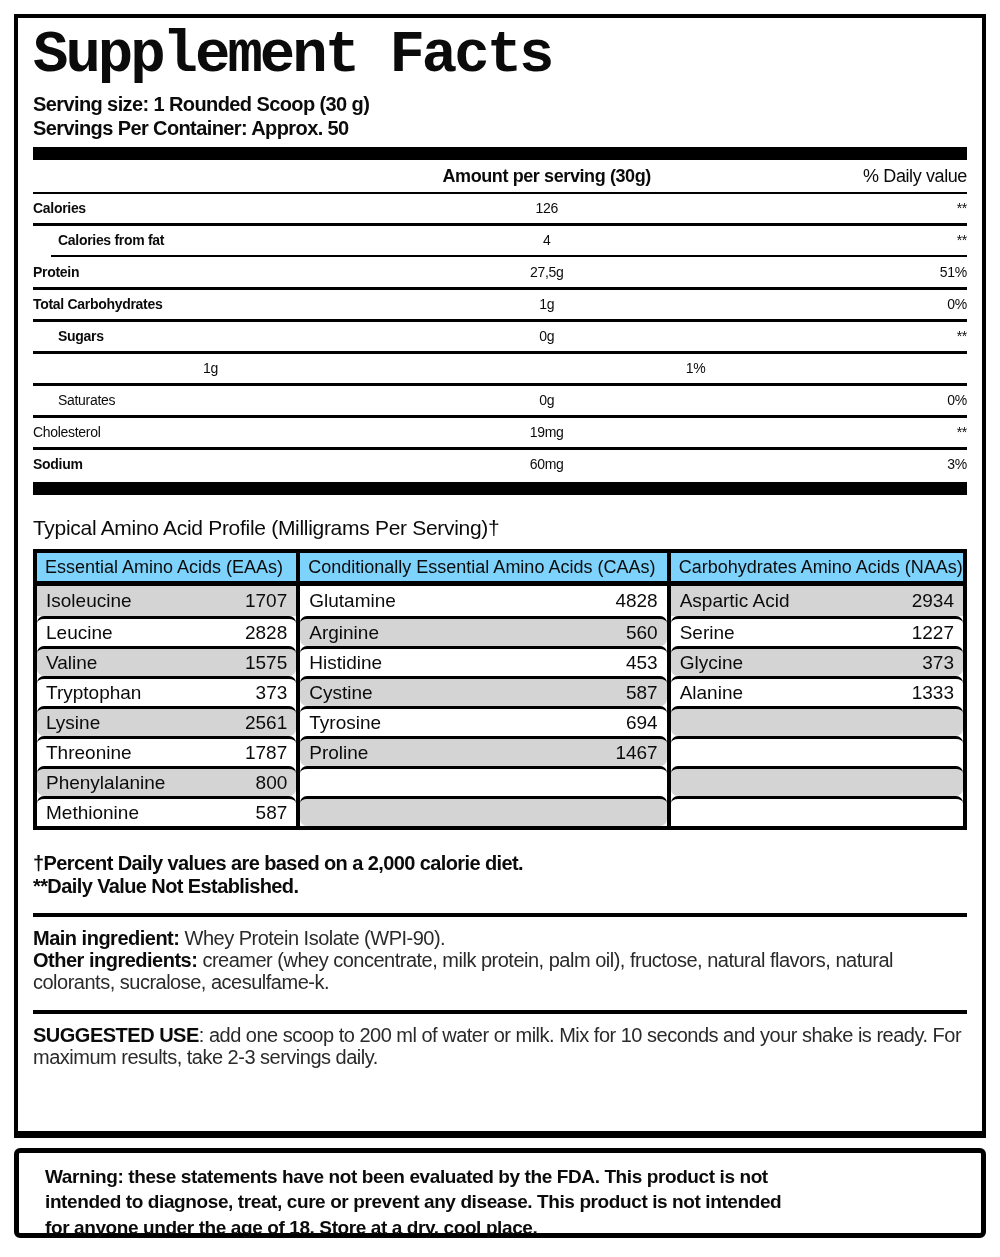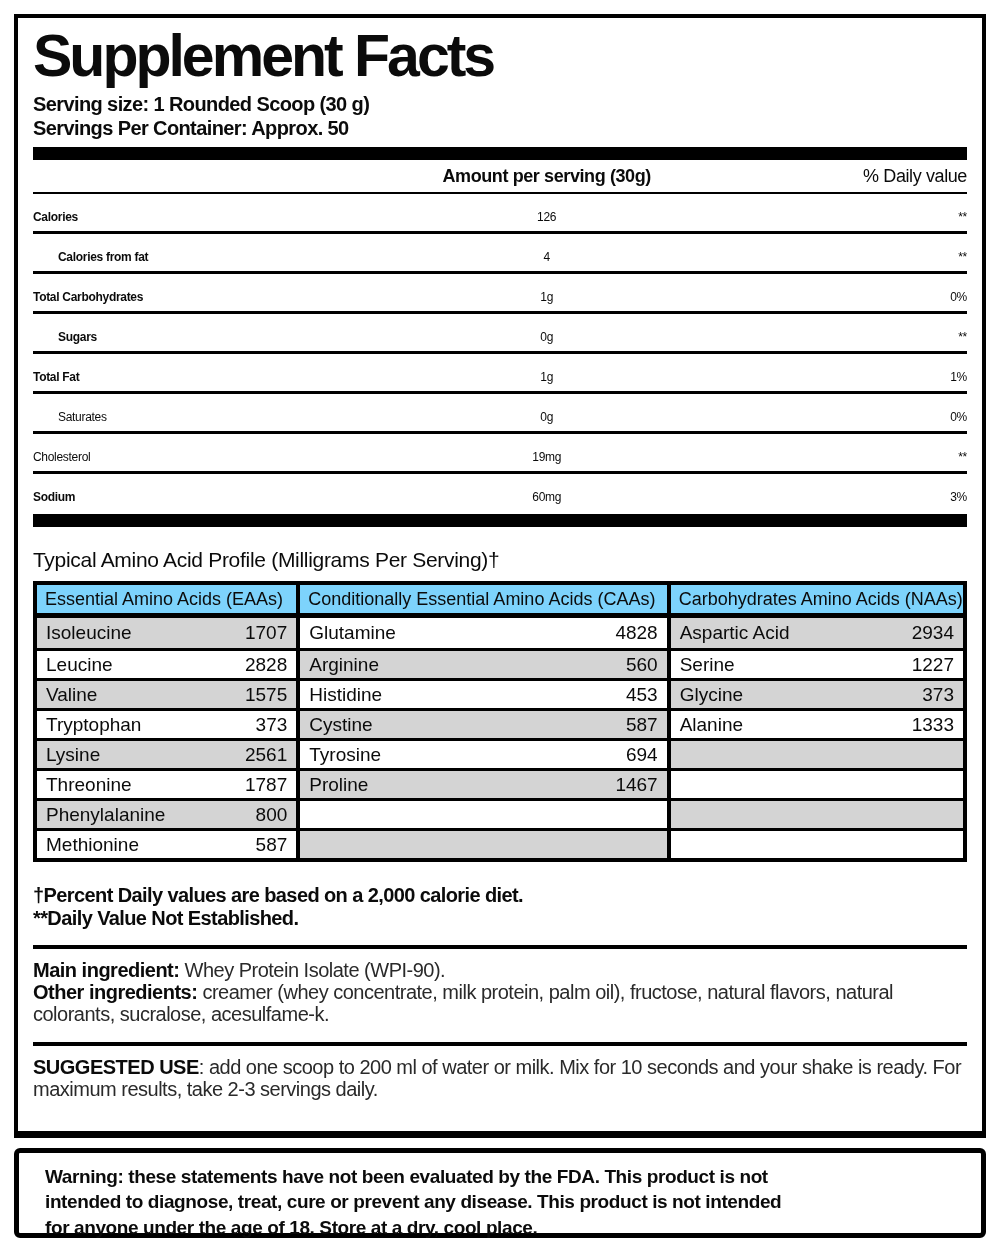--- a/index.html
+++ b/index.html
@@ -9,32 +9,33 @@
     font-family: "Liberation Sans", "DejaVu Sans", sans-serif; color: #0b0b0b;
   }
   .label-box {
     position: absolute; left: 14px; top: 14px; width: 972px; height: 1124px;
     border: 4px solid #000; border-bottom-width: 7px; padding: 4px 15px 0 15px;
     background: #fff;
   }
   .title {
     font-size: 59px; font-weight: bold; letter-spacing: -3px; line-height: 1.02;
     margin: 4px 0 6px 0;
+    font-family: Liberation Mono, monospace;
   }
   .serv-line { font-size: 20px; font-weight: bold; letter-spacing: -0.6px; line-height: 1.2; }
   .thick-bar { height: 13px; background: #000; margin-top: 7px; }
   .nt-header {
     display: grid; grid-template-columns: 38% 34% 28%; align-items: end;
     padding: 6px 0 5px 0; border-bottom: 2px solid #000; font-size: 18px;
   }
   .nt-header .h-amount { text-align: center; font-weight: bold; letter-spacing: -0.4px; }
   .nt-header .h-dv { text-align: right; letter-spacing: -0.4px; }
   .n-row {
     display: grid; grid-template-columns: 38% 34% 28%; align-items: center;
-    padding: 16px 0 7px 0; font-size: 12px; letter-spacing: -0.3px;
+    padding: 6px 0 7px 0; font-size: 14px; letter-spacing: -0.3px;
   }
   .n-row + .n-row { border-top: 3px solid #000; }
   .n-row.sep-indent { border-top-color: transparent; position: relative; }
   .n-row.sep-indent::before {
     content: ""; position: absolute; top: -3px; left: 18px; right: 0;
     height: 2px; background: #000;
   }
   .n-label.b { font-weight: bold; }
   .n-label.indent { padding-left: 25px; }
   .n-amount { text-align: center; }
@@ -48,21 +49,21 @@
   .a-col + .a-col { border-left: 4px solid #000; }
   .a-head {
     height: 33px; display: flex; align-items: center; padding: 0 8px;
     font-size: 18px; border-bottom: 5px solid #000; background: #7dd3fc;
     white-space: nowrap; overflow: hidden;
   }
   .a-row {
     height: 30px; display: flex; align-items: center; justify-content: space-between;
     padding: 0 9px; font-size: 19px; background: #fff;
   }
-  .a-row + .a-row { border-top: 3px solid #000; }
+  .a-row + .a-row { border-top: 3px solid #000; border-radius: 7px; }
   .a-row.shade { background: #d4d4d4; }
   .footnotes { margin-top: 22px; font-size: 20px; font-weight: bold; letter-spacing: -0.6px; line-height: 1.15; }
   .rule { height: 4px; background: #000; }
   .rule.r1 { margin: 15px 0 10px 0; }
   .rule.r2 { margin: 17px 0 10px 0; }
   .ing, .use { font-size: 20px; letter-spacing: -0.5px; line-height: 1.1; color: #2a2a2a; }
   .ing .lead, .use .lead { font-weight: bold; color: #0b0b0b; }
   .warning-box {
     position: absolute; left: 14px; top: 1148px; width: 972px; height: 90px;
     border: 5px solid #000; border-radius: 6px; background: #fff;
@@ -91,32 +92,36 @@
     <div class="n-row">
       <span class="n-label b">Calories</span>
       <span class="n-amount">126</span>
       <span class="n-dv">**</span>
     </div>
     <div class="n-row">
       <span class="n-label b indent">Calories from fat</span>
       <span class="n-amount">4</span>
       <span class="n-dv">**</span>
     </div>
+    <div class="n-row sep-indent">
+      <span class="n-label b">Protein</span>
+      <span class="n-amount">27,5g</span>
+      <span class="n-dv">51%</span>
+    </div>
     <div class="n-row">
       <span class="n-label b">Total Carbohydrates</span>
       <span class="n-amount">1g</span>
       <span class="n-dv">0%</span>
     </div>
     <div class="n-row">
       <span class="n-label b indent">Sugars</span>
       <span class="n-amount">0g</span>
       <span class="n-dv">**</span>
     </div>
     <div class="n-row">
-      <span class="n-label b">Total Fat</span>
       <span class="n-amount">1g</span>
       <span class="n-dv">1%</span>
     </div>
     <div class="n-row">
       <span class="n-label indent">Saturates</span>
       <span class="n-amount">0g</span>
       <span class="n-dv">0%</span>
     </div>
     <div class="n-row">
       <span class="n-label">Cholesterol</span>

